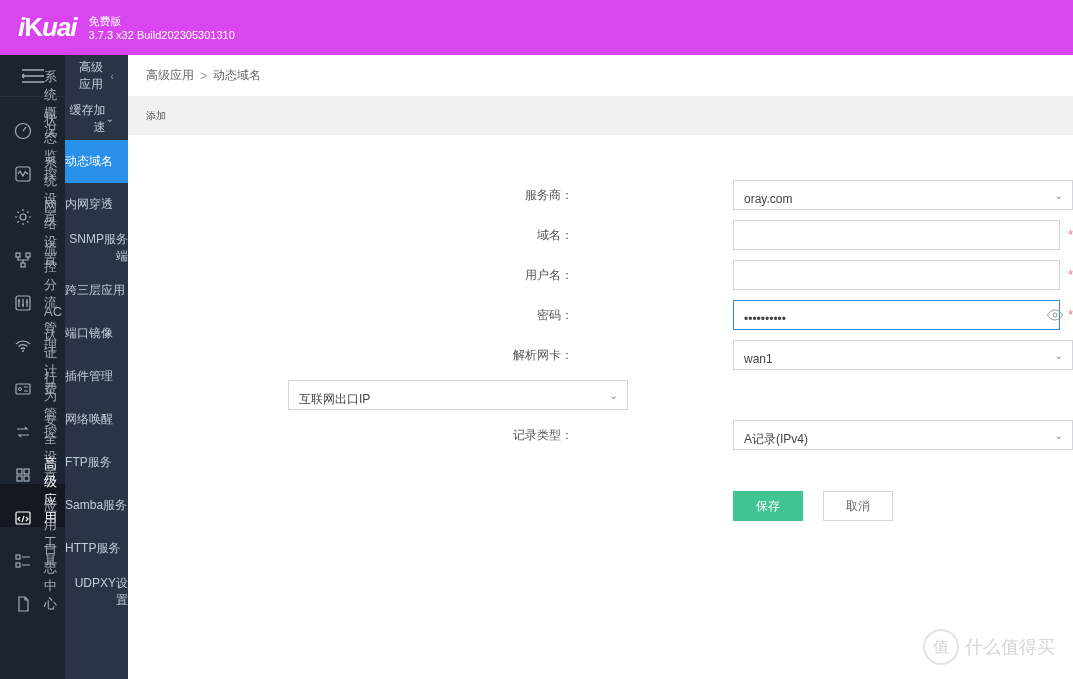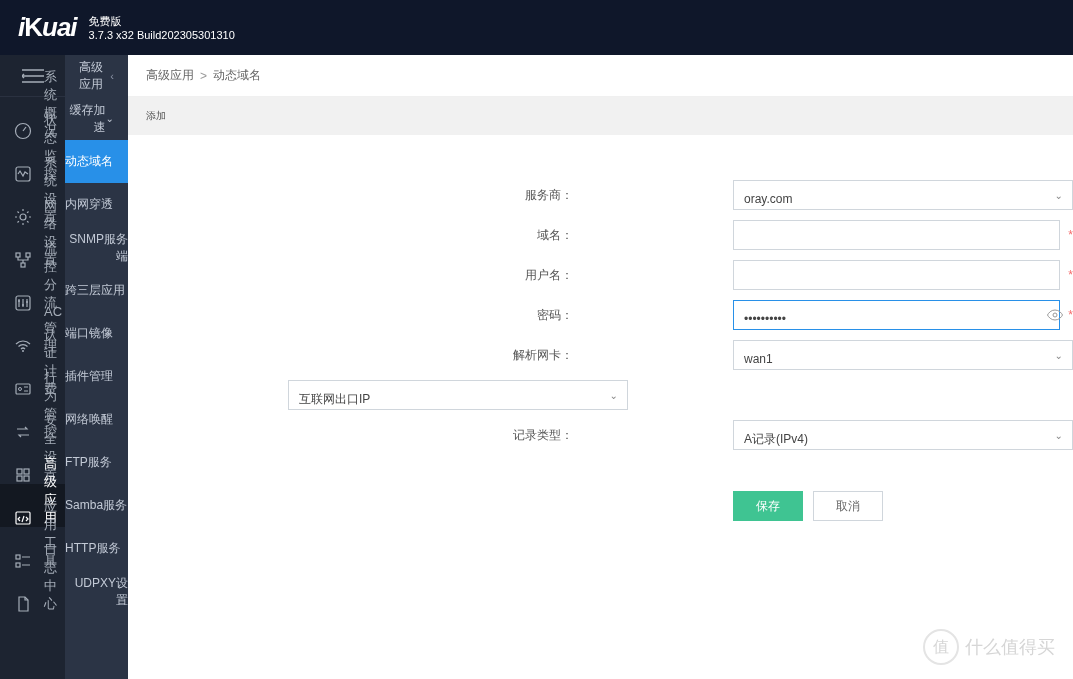--- a/index.html
+++ b/index.html
@@ -1,17 +1,17 @@
 <!DOCTYPE html>
 <html><head>
 <meta charset="utf-8">
 <style>
 * { margin: 0; padding: 0; box-sizing: border-box; font-family: "Microsoft YaHei", Arial, sans-serif; }
 body { width: 1073px; height: 679px; overflow: hidden; position: relative; background: #fff; }
-.header { height: 55px; background: #0f172a; display: flex; align-items: center; padding-left: 18px; color: #fff; }
+.header { height: 55px; background: #d946ef; display: flex; align-items: center; padding-left: 18px; color: #fff; }
 .logo { font-size: 26px; font-weight: bold; font-style: italic; letter-spacing: -1px; }
 .logo .k { font-style: normal; }
 .version-info { margin-left: 12px; font-size: 11px; line-height: 14px; }
 .main { display: flex; height: calc(100% - 55px); }
 .sidebar1 { width: 150px; background: #1d2431; color: #a5adb8; font-size: 13px; }
 .menu-toggle { height: 42px; display: flex; align-items: center; justify-content: center; border-bottom: 1px solid #2a3140; }
 .sb1-item { height: 43px; display: flex; align-items: flex-end; padding-left: 14px; gap: 12px; cursor: pointer; }
 .sb1-item.active { background: #131821; color: #fff; }
 .sb1-icon { width: 18px; height: 18px; display: flex; align-items: center; justify-content: center; }
 .sidebar2 { width: 145px; background: #2b3445; color: #c3cad6; font-size: 12px; }
@@ -26,21 +26,21 @@
 .form-area { padding: 40px 0 0 0; }
 .form-row { display: flex; align-items: center; height: 40px; margin-bottom: 0; }
 .form-label { width: 445px; text-align: right; padding-right: 0; font-size: 12px; color: #555; }
 .form-control-wrap { margin-left: 160px; width: 340px; position: relative; display: flex; align-items: center; }
 .form-control { width: 340px; height: 30px; border: 1px solid #d0d6dc; padding: 8px 24px 0 10px; font-size: 12px; color: #444; background: #fff; outline: none; }
 .form-select { appearance: none; background: #fff; }
 .select-wrap { position: relative; width: 340px; }
 .select-arrow { position: absolute; right: 10px; top: 50%; transform: translateY(-50%); pointer-events: none; color: #888; font-size: 10px; }
 .eye-icon { position: absolute; right: 10px; top: 50%; transform: translateY(-50%); color: #999; cursor: pointer; }
 .required { color: #f56c6c; font-size: 12px; margin-left: 8px; }
-.btn-row { display: flex; margin-top: 36px; margin-left: 605px; gap: 10px; }
+.btn-row { display: flex; margin-top: 36px; margin-left: 605px; gap: 20px; }
 .btn { width: 70px; height: 30px; border: none; font-size: 12px; cursor: pointer; }
 .btn-save { background: #3fc492; color: #fff; }
 .btn-cancel { background: #fff; border: 1px solid #d0d6dc; color: #666; }
 .watermark { position: absolute; right: 18px; bottom: 14px; color: #d6d6d6; font-size: 18px; display: flex; align-items: center; gap: 6px; user-select: none; }
 .watermark .wm-icon { width: 36px; height: 36px; border: 2px solid #e4e4e4; border-radius: 50%; display: flex; align-items: center; justify-content: center; font-size: 16px; color: #d6d6d6; }
 .blurred { color: transparent; text-shadow: 0 0 8px rgba(100,100,100,0.5); user-select: none; }
 svg { display: block; }
 </style>
 </head>
 <body>

